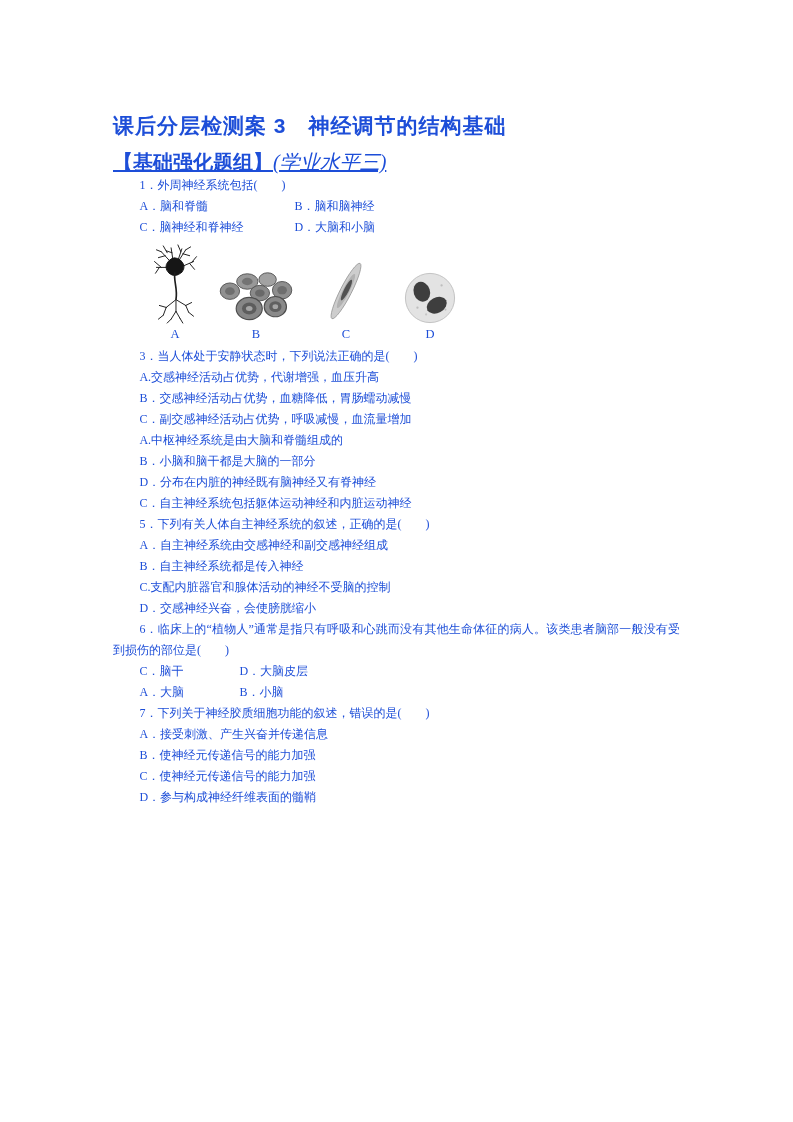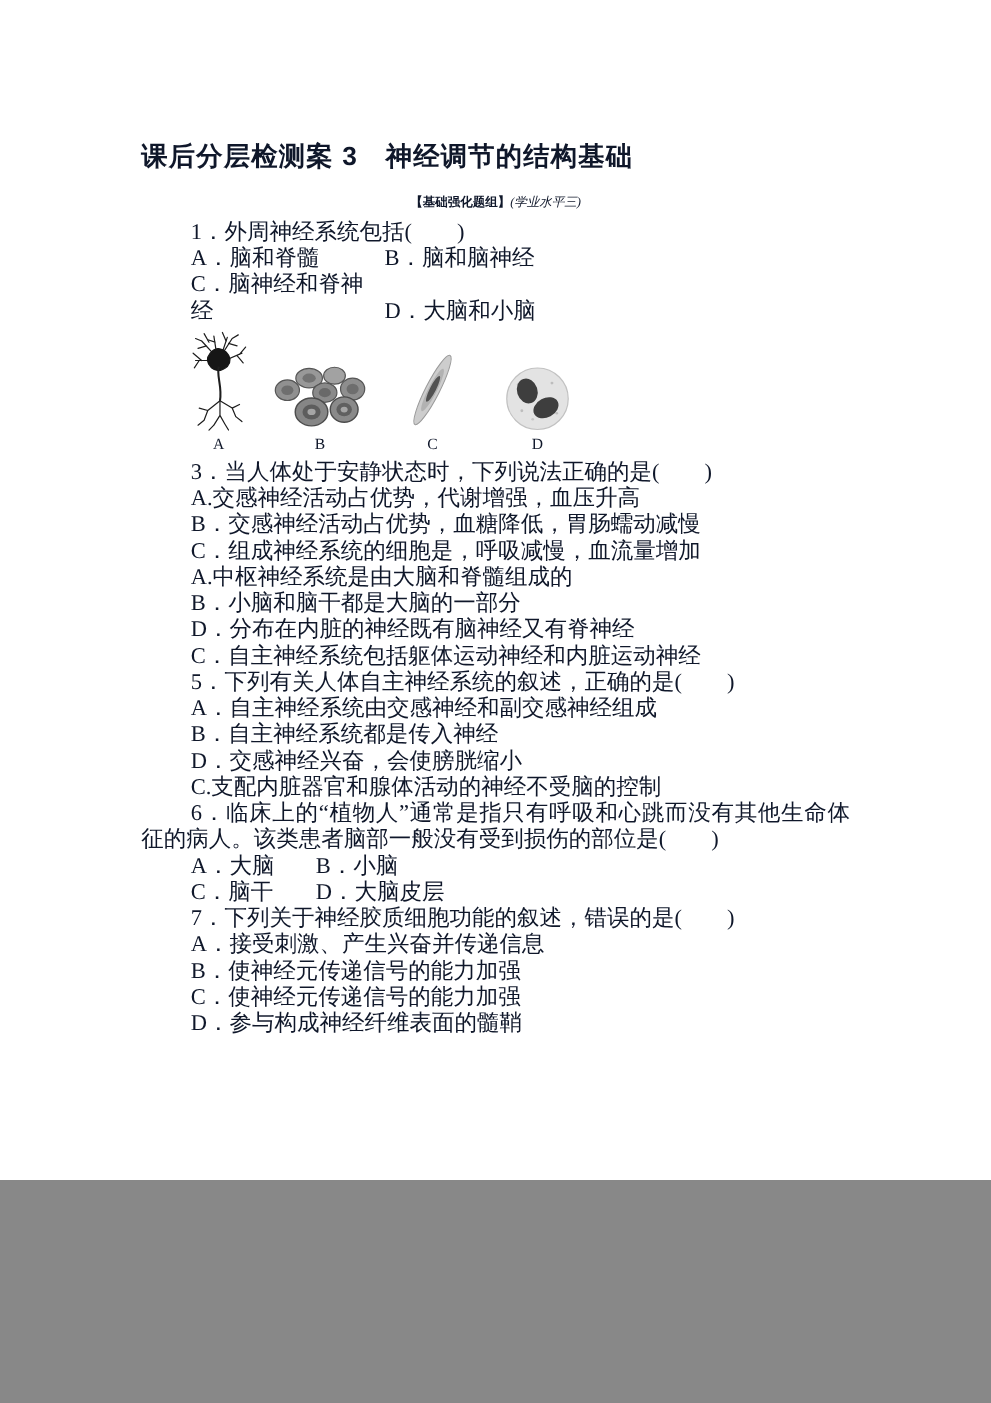--- a/index.html
+++ b/index.html
@@ -1,56 +1,57 @@
 <!DOCTYPE html>
 <html lang="zh"><head>
 <meta charset="utf-8">
 <style>
   html,body { margin:0; padding:0; background:#888; }
   .page {
     position: relative;
     width: 793px;
-    height: 944px;
+    height: 1122px;
     margin: 0 auto;
     background: #ffffff;
     font-family: "Liberation Serif", "DejaVu Serif", serif;
-    color: #0f172a;
+    color: #1d4ed8;
     overflow: hidden;
   }
   .content {
     position: absolute;
     left: 113px;
     top: 112px;
     width: 567px;
   }
   .doc-title {
     font-family: "Liberation Sans", "DejaVu Sans", sans-serif;
     font-weight: bold;
     font-size: 21px;
     line-height: 28px;
     margin: 0 0 12px 0;
     letter-spacing: 1px;
     white-space: nowrap;
   }
   .section-head {
-    text-align: center;
-    font-size: 10px;
+    text-align: left;
+    font-size: 20px;
     line-height: 21px;
     margin: 0 0 2px 0;
+    text-decoration: underline;
   }
   .section-head .group {
     font-family: "Liberation Sans", "DejaVu Sans", sans-serif;
     font-weight: bold;
   }
   .section-head .note {
     font-style: italic;
   }
   p.line {
     margin: 0;
-    font-size: 18px;
+    font-size: 12px;
     line-height: 21px;
   }
   p.stem { text-indent: 2.2em; text-align: justify; }
   p.opt  { padding-left: 2.2em; }
   .colw155 { display: inline-block; width: 155px; }
   .colw100 { display: inline-block; width: 100px; }
   .figure-row {
     display: flex;
     align-items: flex-end;
     padding-left: 30px;
@@ -160,36 +161,36 @@
           <ellipse cx="19.5" cy="21.5" rx="8.5" ry="10.5" transform="rotate(-18 19.5 21.5)" fill="#3e3e3e"></ellipse>
           <ellipse cx="35" cy="35.5" rx="11" ry="8" transform="rotate(-28 35 35.5)" fill="#3e3e3e"></ellipse>
         </svg>
         <span class="fig-label">D</span>
       </div>
     </div>
 
     <p class="line stem">3．当人体处于安静状态时，下列说法正确的是(　　)</p>
     <p class="line opt">A.交感神经活动占优势，代谢增强，血压升高</p>
     <p class="line opt">B．交感神经活动占优势，血糖降低，胃肠蠕动减慢</p>
-    <p class="line opt">C．组成神经系统的细胞是，呼吸减慢，血流量增加</p>
+    <p class="line opt">C．副交感神经活动占优势，呼吸减慢，血流量增加</p>
 
     <p class="line opt">A.中枢神经系统是由大脑和脊髓组成的</p>
     <p class="line opt">B．小脑和脑干都是大脑的一部分</p>
     <p class="line opt">D．分布在内脏的神经既有脑神经又有脊神经</p>
     <p class="line opt">C．自主神经系统包括躯体运动神经和内脏运动神经</p>
 
     <p class="line stem">5．下列有关人体自主神经系统的叙述，正确的是(　　)</p>
     <p class="line opt">A．自主神经系统由交感神经和副交感神经组成</p>
     <p class="line opt">B．自主神经系统都是传入神经</p>
+    <p class="line opt">C.支配内脏器官和腺体活动的神经不受脑的控制</p>
     <p class="line opt">D．交感神经兴奋，会使膀胱缩小</p>
-    <p class="line opt">C.支配内脏器官和腺体活动的神经不受脑的控制</p>
 
     <p class="line stem">6．临床上的“植物人”通常是指只有呼吸和心跳而没有其他生命体征的病人。该类患者脑部一般没有受到损伤的部位是(　　)</p>
+    <p class="line opt"><span class="colw100">C．脑干</span><span>D．大脑皮层</span></p>
     <p class="line opt"><span class="colw100">A．大脑</span><span>B．小脑</span></p>
-    <p class="line opt"><span class="colw100">C．脑干</span><span>D．大脑皮层</span></p>
 
     <p class="line stem">7．下列关于神经胶质细胞功能的叙述，错误的是(　　)</p>
     <p class="line opt">A．接受刺激、产生兴奋并传递信息</p>
     <p class="line opt">B．使神经元传递信号的能力加强</p>
     <p class="line opt">C．使神经元传递信号的能力加强</p>
     <p class="line opt">D．参与构成神经纤维表面的髓鞘</p>
 
 
   </div>
 </div>

